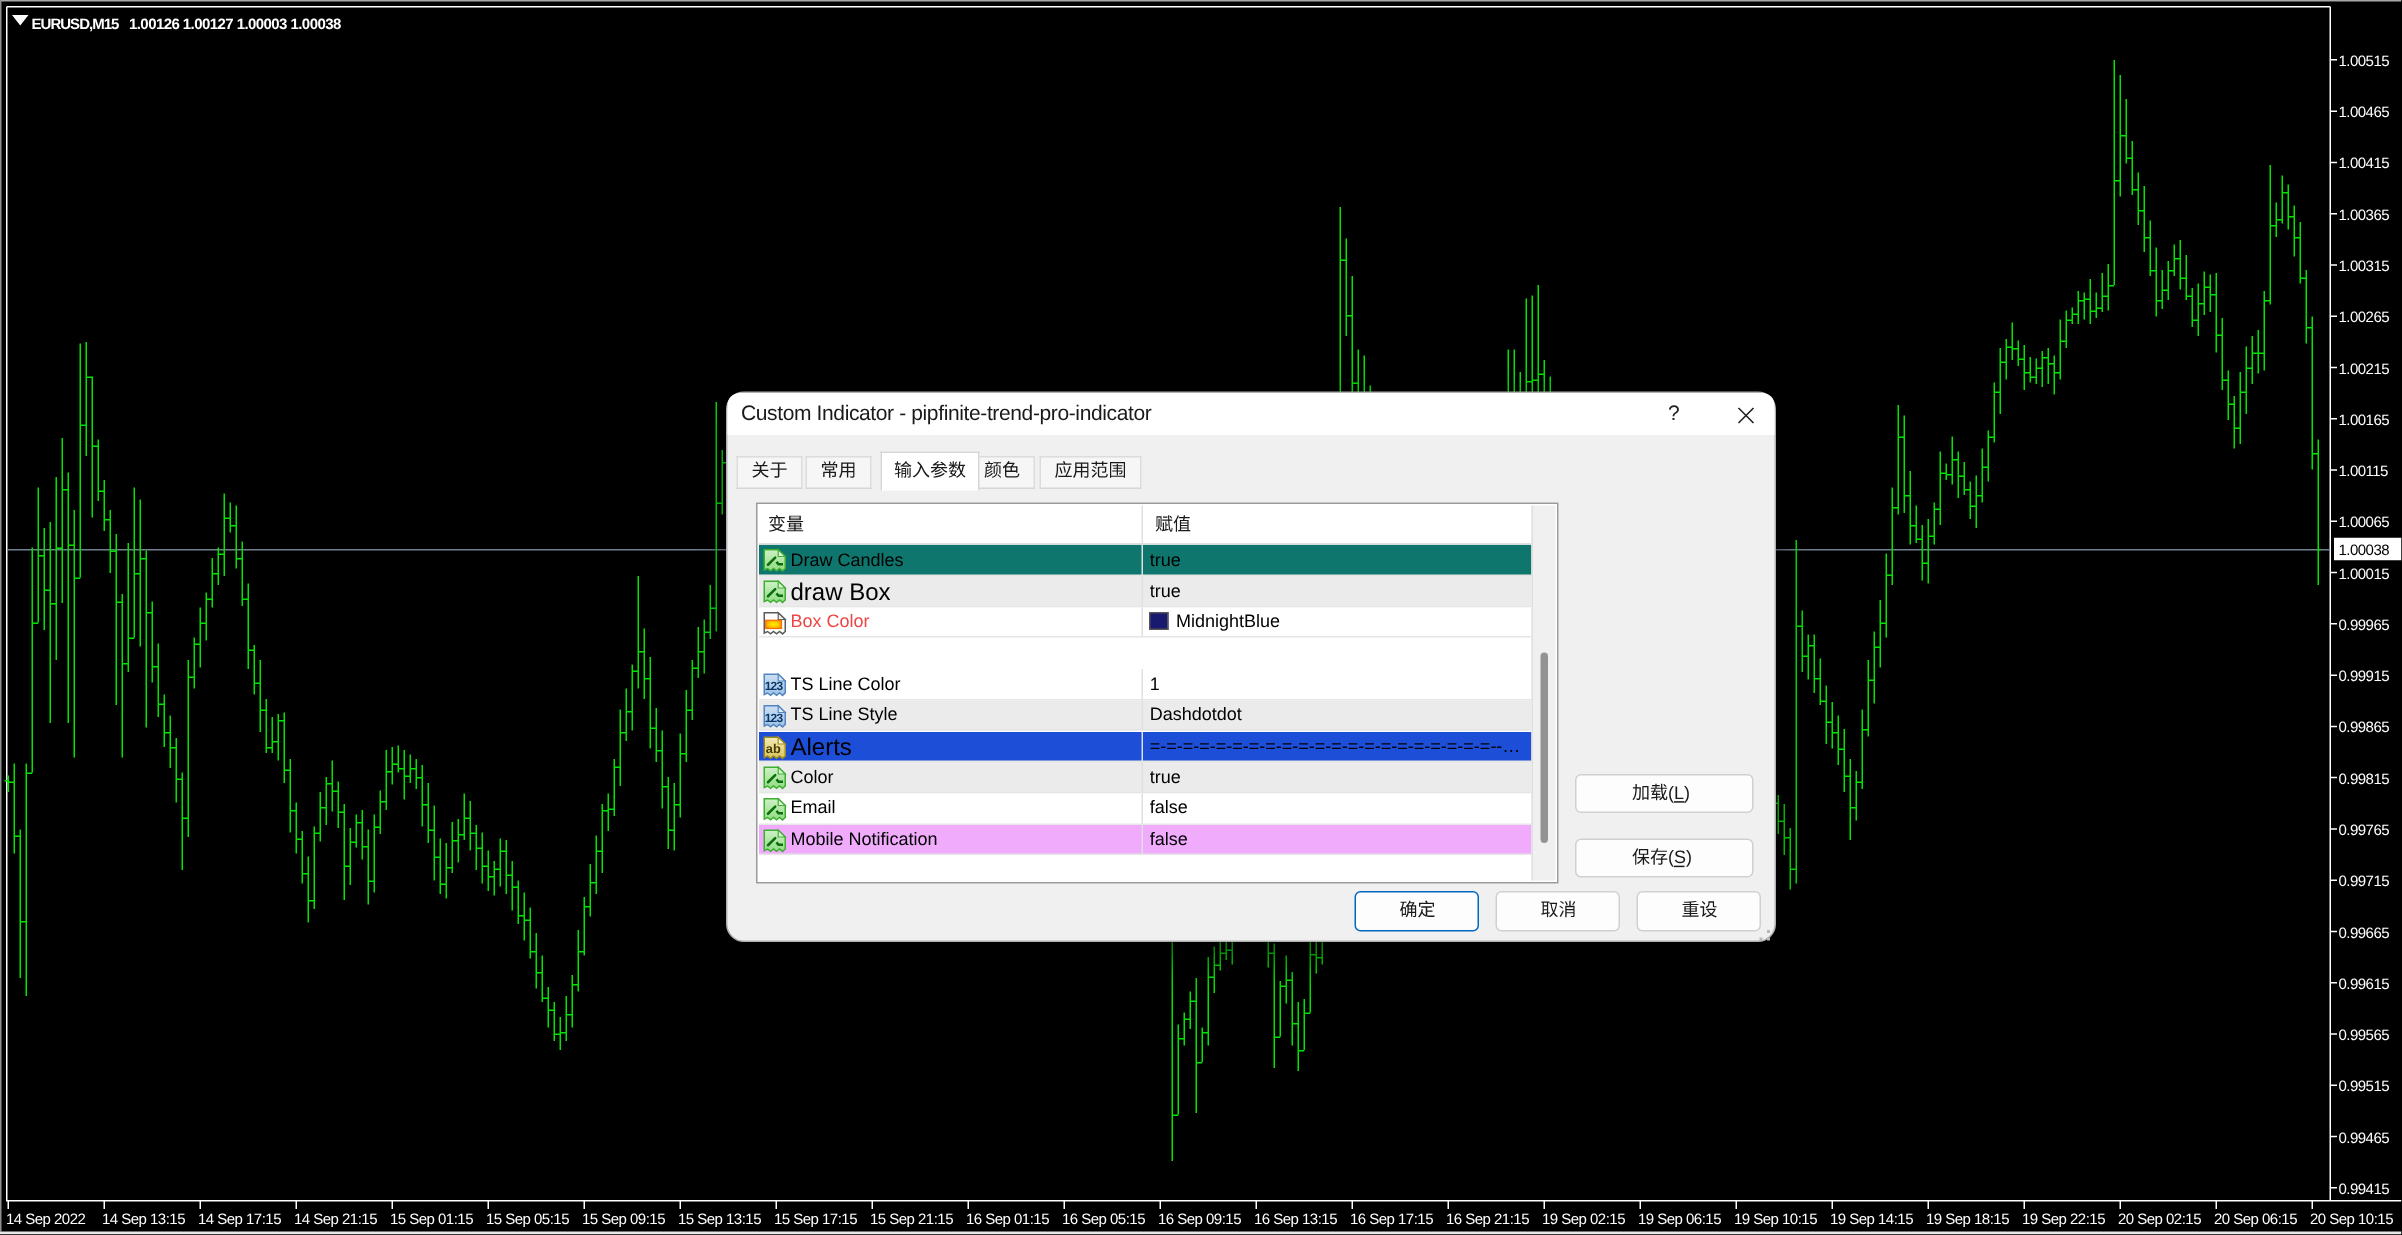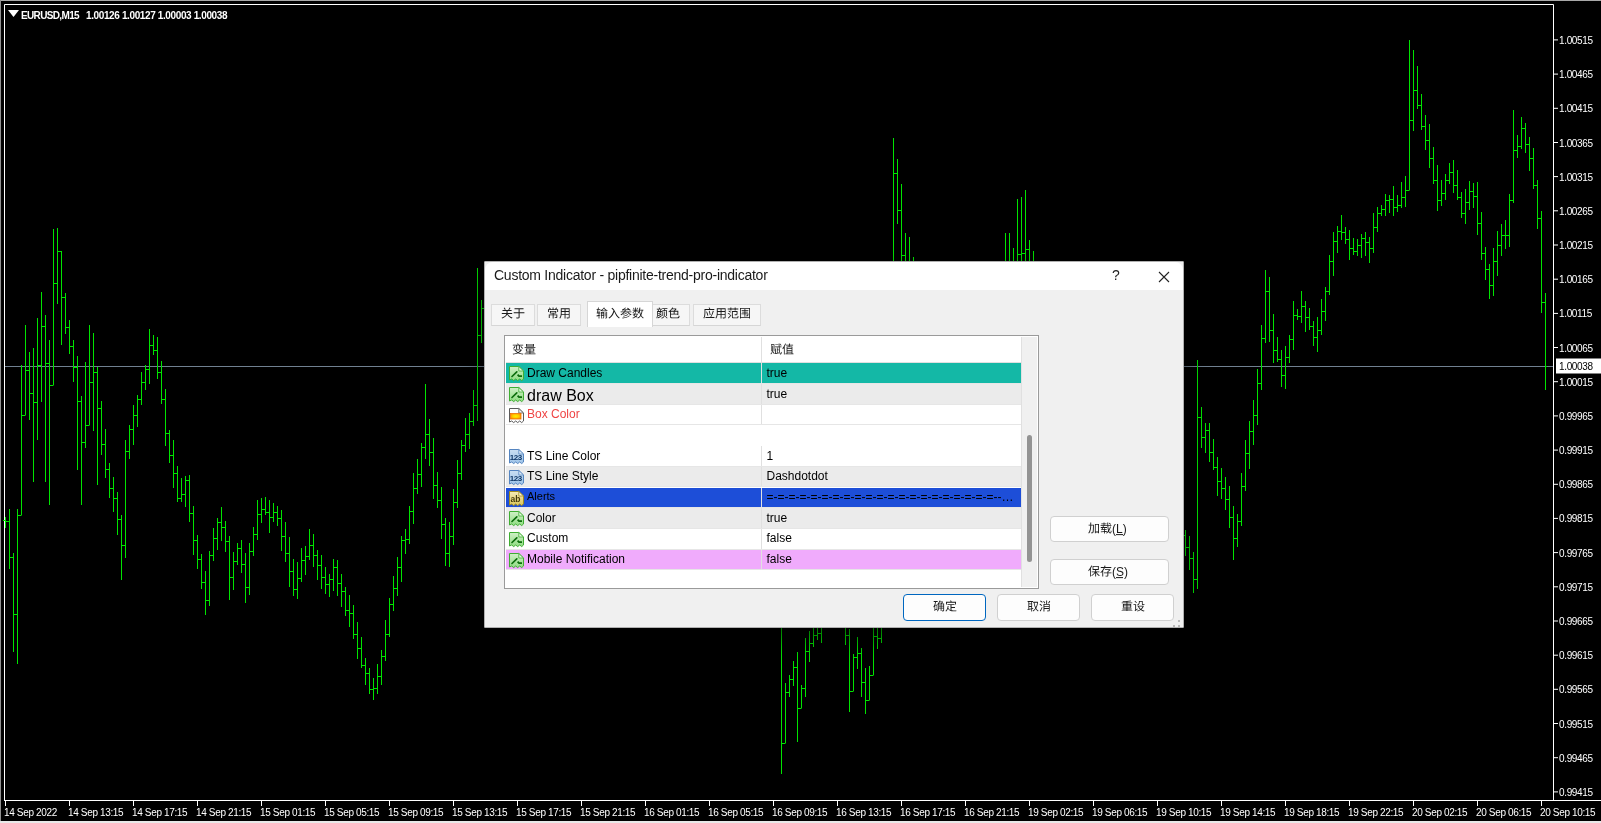--- a/index.html
+++ b/index.html
@@ -1,18 +1,18 @@
 <!DOCTYPE html>
 <html><head><meta charset="utf-8"><style>
 * {margin:0;padding:0;box-sizing:border-box}
 html,body {width:1601px;height:823px;overflow:hidden;background:#000}
 body {font-family:"Liberation Sans", sans-serif;position:relative}
 .ax {font-family:"Liberation Sans", sans-serif;font-size:10px;letter-spacing:-0.35px;fill:#fff}
 .hdr {font-family:"Liberation Sans", sans-serif;font-size:10px;font-weight:bold;fill:#fff}
-#dlg {position:absolute;left:484px;top:261px;width:700px;height:367px;background:#f0f0f0;border:1px solid #b0b0b0;border-radius:1px;box-shadow:0 10px 24px rgba(0,0,0,0.6)}
+#dlg {position:absolute;left:484px;top:261px;width:700px;height:367px;background:#f0f0f0;border:1px solid #b0b0b0;border-radius:12px;box-shadow:0 10px 24px rgba(0,0,0,0.6)}
 #ttl {position:absolute;left:0;top:0;right:0;height:28px;background:#fff;border-radius:8px 8px 0 0}
 #tbl {position:absolute;left:19px;top:73px;width:535px;height:254px;background:#fff;border:1px solid #9a9a9a}
 .btn {position:absolute;background:#fdfdfd;border:1px solid #d0d0d0;border-radius:4px;display:flex;align-items:center;justify-content:center}
 </style></head><body>
 <svg width="1601" height="823" viewBox="0 0 1601 823" style="position:absolute;left:0;top:0">
 <rect width="1601" height="823" fill="#000"></rect>
 <rect x="0" y="0" width="1601" height="1" fill="#a8a8a8"></rect>
 <rect x="0" y="0" width="1" height="821" fill="#909090"></rect>
 <rect x="0" y="821" width="1601" height="2" fill="#e8e8e8"></rect>
 <path d="M4.5 4.5H1553.5M4.5 4.5V800M1553.5 4.5V800M4 800.5H1601" stroke="#fff" stroke-width="1" fill="none"></path>
@@ -147,21 +147,21 @@
       <svg width="24" height="15" viewBox="0 0 24 15" style="display:block">
         <path d="M8.4 4.5C8.4 8.8 8.2 10.2 5.2 10.9C5.3 11.1 5.5 11.4 5.6 11.5C8.8 10.7 9.1 9.0 9.1 4.5ZM4.8 5.1C4.1 5.6 2.9 6.2 1.9 6.5C2.1 6.7 2.3 6.9 2.5 7.1C3.5 6.7 4.8 6.1 5.5 5.4ZM5.2 8.3C4.5 9.3 3.0 10.1 1.6 10.6C1.8 10.7 2.0 11.0 2.1 11.2C3.7 10.7 5.1 9.8 6.0 8.7ZM8.9 9.6C9.7 10.2 10.6 11.0 11.0 11.5L11.5 11.0C11.1 10.4 10.1 9.7 9.4 9.1ZM6.4 3.3V8.9H7.2V3.9H10.2V8.9H11.0V3.3H8.7C8.9 2.9 9.0 2.4 9.2 1.9H11.4V1.2H6.2V1.9H8.4C8.3 2.4 8.1 2.9 8.0 3.3ZM2.7 0.7C2.9 1.0 3.0 1.4 3.2 1.7H0.8V2.4H6.0V1.7H4.0C3.9 1.3 3.7 0.8 3.5 0.5ZM5.0 6.6C4.3 7.4 3.0 8.1 1.8 8.5C1.9 7.9 1.9 7.2 1.9 6.7V4.9H5.9V4.1H4.7C4.9 3.7 5.2 3.2 5.4 2.7L4.7 2.5C4.5 3.0 4.2 3.7 3.9 4.1H2.3L3.0 3.9C2.9 3.5 2.6 2.9 2.3 2.5L1.6 2.7C1.9 3.2 2.1 3.7 2.2 4.1H1.1V6.7C1.1 8.0 1.0 9.8 0.4 11.1C0.6 11.2 0.9 11.4 1.1 11.5C1.5 10.7 1.7 9.6 1.8 8.5C2.0 8.7 2.2 9.0 2.3 9.1C3.6 8.7 4.9 7.9 5.7 7.0Z M17.7 4.7V6.7H14.9V4.7ZM18.6 4.7H21.4V6.7H18.6ZM19.2 2.3C18.8 2.8 18.4 3.4 17.9 3.8H14.7C15.2 3.3 15.6 2.9 16.0 2.3ZM16.2 0.4C15.4 2.1 13.9 3.5 12.5 4.4C12.6 4.6 12.9 5.1 13.0 5.3C13.3 5.0 13.7 4.8 14.0 4.5V9.6C14.0 11.0 14.6 11.3 16.5 11.3C17.0 11.3 20.7 11.3 21.2 11.3C23.0 11.3 23.3 10.8 23.6 8.9C23.3 8.9 22.9 8.7 22.7 8.6C22.5 10.2 22.4 10.5 21.2 10.5C20.4 10.5 17.1 10.5 16.5 10.5C15.2 10.5 14.9 10.3 14.9 9.6V7.6H21.4V8.1H22.3V3.8H19.0C19.6 3.2 20.1 2.5 20.5 1.9L20.0 1.5L19.8 1.5H16.6C16.8 1.3 16.9 1.0 17.1 0.7Z" fill="#1a1a1a"></path>
       </svg>
     </div>
     <div style="position:absolute;left:208px;top:41.5px;width:68px;height:22.5px;background:#f6f6f6;border:1px solid #dcdcdc;border-bottom:1px solid #d6d6d6;display:flex;align-items:center;justify-content:center">
       <svg width="48" height="15" viewBox="0 0 48 15" style="display:block">
         <path d="M3.2 4.7C3.7 6.0 4.2 7.7 4.5 8.8L5.3 8.5C5.1 7.3 4.5 5.7 3.9 4.4ZM5.8 4.0C6.2 5.3 6.6 7.0 6.8 8.1L7.6 7.9C7.5 6.8 7.0 5.1 6.6 3.8ZM5.6 0.6C5.8 1.0 6.1 1.6 6.3 2.0H1.5V5.3C1.5 7.0 1.4 9.4 0.4 11.1C0.6 11.2 1.1 11.4 1.2 11.6C2.2 9.8 2.4 7.1 2.4 5.3V2.9H11.3V2.0H7.3C7.1 1.6 6.8 0.9 6.5 0.4ZM2.5 10.1V11.0H11.5V10.1H8.2C9.3 8.2 10.2 6.0 10.8 4.1L9.8 3.7C9.4 5.8 8.4 8.2 7.3 10.1Z M13.8 1.3V5.7C13.8 7.4 13.7 9.5 12.4 11.0C12.6 11.1 12.9 11.4 13.1 11.6C14.0 10.6 14.4 9.2 14.6 7.8H17.6V11.4H18.5V7.8H21.8V10.3C21.8 10.5 21.7 10.6 21.4 10.6C21.2 10.6 20.4 10.6 19.5 10.6C19.7 10.8 19.8 11.2 19.9 11.4C21.0 11.5 21.7 11.4 22.1 11.3C22.5 11.2 22.6 10.9 22.6 10.3V1.3ZM14.7 2.2H17.6V4.1H14.7ZM21.8 2.2V4.1H18.5V2.2ZM14.7 5.0H17.6V7.0H14.7C14.7 6.5 14.7 6.1 14.7 5.7ZM21.8 5.0V7.0H18.5V5.0Z M24.9 10.7 25.5 11.5C26.4 10.6 27.5 9.4 28.3 8.4L27.8 7.7C26.9 8.8 25.7 10.0 24.9 10.7ZM25.4 4.2C26.1 4.6 27.1 5.2 27.6 5.6L28.1 4.9C27.6 4.6 26.6 4.0 25.9 3.6ZM24.7 6.5C25.4 6.9 26.4 7.4 26.9 7.7L27.4 7.0C26.9 6.7 25.9 6.2 25.2 5.9ZM28.9 4.1V9.8C28.9 11.0 29.4 11.3 30.8 11.3C31.1 11.3 33.4 11.3 33.8 11.3C35.1 11.3 35.4 10.8 35.5 9.2C35.3 9.1 34.9 9.0 34.7 8.8C34.6 10.2 34.5 10.5 33.7 10.5C33.2 10.5 31.2 10.5 30.8 10.5C30.0 10.5 29.8 10.3 29.8 9.8V4.9H33.6V7.1C33.6 7.3 33.5 7.3 33.3 7.3C33.1 7.3 32.3 7.3 31.5 7.3C31.6 7.5 31.8 7.9 31.8 8.2C32.8 8.2 33.5 8.1 33.9 8.0C34.3 7.9 34.5 7.6 34.5 7.1V4.1ZM31.7 0.5V1.5H28.3V0.5H27.4V1.5H24.7V2.4H27.4V3.5H28.3V2.4H31.7V3.5H32.6V2.4H35.3V1.5H32.6V0.5Z M38.7 3.1V3.8H41.5V4.8H39.2V5.5H41.5V6.6H38.5V7.3H41.5V9.8H42.3V7.3H44.6C44.5 8.0 44.4 8.3 44.3 8.4C44.2 8.5 44.1 8.5 44.0 8.5C43.8 8.5 43.4 8.5 43.0 8.5C43.1 8.7 43.2 9.0 43.2 9.2C43.6 9.2 44.1 9.2 44.3 9.2C44.6 9.2 44.8 9.1 44.9 8.9C45.2 8.7 45.3 8.1 45.4 6.9C45.4 6.8 45.4 6.6 45.4 6.6H42.3V5.5H44.9V4.8H42.3V3.8H45.3V3.1H42.3V2.1H41.5V3.1ZM37.0 1.0V11.5H37.8V10.9H46.2V11.5H47.0V1.0ZM37.8 10.2V1.8H46.2V10.2Z" fill="#1a1a1a"></path>
       </svg>
     </div>
 <div id="tbl">
-<div style="position:absolute;left:1px;right:17px;top:27.3px;height:20.7px;background:#14b8a6">
+<div style="position:absolute;left:1px;right:17px;top:27.3px;height:20.7px;background:#0f766e">
 <div style="position:absolute;left:0;top:0;bottom:0;width:256px;border-right:1px solid #e0e0e0"></div>
 <div style="position:absolute;left:0;right:0;bottom:0;height:1px;background:#e6e6e6"></div>
 <svg width="17" height="17" viewBox="0 0 17 17" style="position:absolute;left:2px;top:2px">
 <defs>
             <linearGradient id="gg2" x1="0" y1="0" x2="0" y2="1">
               <stop offset="0" stop-color="#cff0c6"></stop>
               <stop offset="1" stop-color="#8fdd82"></stop>
             </linearGradient>
           </defs>
 <path d="M1.5 1.5 H10.8 L15.5 6 V14 l-1.8 1.6-2 -1.6-2 1.6-2-1.6-2 1.6-2-1.6L1.5 15z" fill="url(#gg2)" stroke="#3fae32" stroke-width="1"></path>
@@ -203,20 +203,24 @@
               <stop offset="0" stop-color="#ffee00"></stop>
               <stop offset="0.45" stop-color="#ffd000"></stop>
               <stop offset="1" stop-color="#ff8800"></stop>
             </radialGradient>
           </defs>
 <path d="M1.5 1.5 H10.8 L15.5 6 V14 l-1.8 1.6-2 -1.6-2 1.6-2-1.6-2 1.6-2-1.6L1.5 15z" fill="#fdfdfd" stroke="#5a5a5a" stroke-width="1"></path>
 <path d="M10.8 1.5 L10.8 6 H15.5 z" fill="#f2f2f2" stroke="#5a5a5a" stroke-width="0.8"></path>
 <rect x="2.5" y="6.5" width="10.5" height="5.5" fill="url(#oc2)" stroke="#f07000" stroke-width="0.8"></rect>
         </svg>
 <span style="position:absolute;left:21px;top:2.5px;font-size:12px;color:#ef4444;white-space:nowrap">Box Color</span>
+<div style="position:absolute;left:257px;top:0;bottom:0;right:0;overflow:hidden">
+          <span style="position:absolute;left:3px;top:3px;width:13px;height:12px;background:#191970;border:1px solid #555"></span>
+          <span style="position:absolute;left:21px;top:2.5px;font-size:12px;color:#000;white-space:nowrap">MidnightBlue</span>
+        </div>
 </div>
       <div style="position:absolute;left:1px;right:17px;top:110.1px;height:20.7px;background:#fff">
 <div style="position:absolute;left:0;top:0;bottom:0;width:256px;border-right:1px solid #e0e0e0"></div>
 <div style="position:absolute;left:0;right:0;bottom:0;height:1px;background:#e6e6e6"></div>
 <svg width="17" height="17" viewBox="0 0 17 17" style="position:absolute;left:2px;top:2px">
 <defs>
             <linearGradient id="bg2" x1="0" y1="0" x2="0" y2="1">
               <stop offset="0" stop-color="#cadff2"></stop>
               <stop offset="1" stop-color="#9dc3e8"></stop>
             </linearGradient>
@@ -256,21 +260,21 @@
 <defs>
             <linearGradient id="yg2" x1="0" y1="0" x2="0" y2="1">
               <stop offset="0" stop-color="#f5ecb8"></stop>
               <stop offset="1" stop-color="#d9c45a"></stop>
             </linearGradient>
           </defs>
 <path d="M1.5 1.5 H10.8 L15.5 6 V14 l-1.8 1.6-2 -1.6-2 1.6-2-1.6-2 1.6-2-1.6L1.5 15z" fill="url(#yg2)" stroke="#a08c1e" stroke-width="1"></path>
 <path d="M10.8 1.5 L10.8 6 H15.5 z" fill="#faf5d5" stroke="#a08c1e" stroke-width="0.8"></path>
 <text x="7.5" y="12" text-anchor="middle" font-family="Liberation Sans, sans-serif" font-weight="bold" font-size="8.5px" fill="#453a08">ab</text>
         </svg>
-<span style="position:absolute;left:21px;top:2.5px;font-size:11px;color:#000;white-space:nowrap">Alerts</span>
+<span style="position:absolute;left:21px;top:2.5px;font-size:16px;color:#000;white-space:nowrap">Alerts</span>
 <div style="position:absolute;left:257px;top:0;bottom:0;right:0;overflow:hidden">
           <span style="position:absolute;left:3.5px;top:2.5px;font-size:12px;color:#000;white-space:nowrap">=-=-=-=-=-=-=-=-=-=-=-=-=-=-=-=-=-=-=-=-=--…</span>
         </div>
 </div>
       <div style="position:absolute;left:1px;right:17px;top:172.2px;height:20.7px;background:#ebebeb">
 <div style="position:absolute;left:0;top:0;bottom:0;width:256px;border-right:1px solid #e0e0e0"></div>
 <div style="position:absolute;left:0;right:0;bottom:0;height:1px;background:#e6e6e6"></div>
 <svg width="17" height="17" viewBox="0 0 17 17" style="position:absolute;left:2px;top:2px">
 <defs>
             <linearGradient id="gg2" x1="0" y1="0" x2="0" y2="1">
@@ -296,21 +300,21 @@
             <linearGradient id="gg2" x1="0" y1="0" x2="0" y2="1">
               <stop offset="0" stop-color="#cff0c6"></stop>
               <stop offset="1" stop-color="#8fdd82"></stop>
             </linearGradient>
           </defs>
 <path d="M1.5 1.5 H10.8 L15.5 6 V14 l-1.8 1.6-2 -1.6-2 1.6-2-1.6-2 1.6-2-1.6L1.5 15z" fill="url(#gg2)" stroke="#3fae32" stroke-width="1"></path>
 <path d="M10.8 1.5 L10.8 6 H15.5 z" fill="#e4f8df" stroke="#3fae32" stroke-width="0.8"></path>
 <path d="M4 11.5 L8.8 6.8" stroke="#0d6e0d" stroke-width="1.7" fill="none" stroke-linecap="round"></path>
 <path d="M9.6 9.6 l1.4 1.5 h3" stroke="#0d6e0d" stroke-width="1.7" fill="none"></path>
         </svg>
-<span style="position:absolute;left:21px;top:2.5px;font-size:12px;color:#000;white-space:nowrap">Custom</span>
+<span style="position:absolute;left:21px;top:2.5px;font-size:12px;color:#000;white-space:nowrap">Email</span>
 <div style="position:absolute;left:257px;top:0;bottom:0;right:0;overflow:hidden">
           <span style="position:absolute;left:3.5px;top:2.5px;font-size:12px;color:#000;white-space:nowrap">false</span>
         </div>
 </div>
       <div style="position:absolute;left:1px;right:17px;top:213.6px;height:20.7px;background:#f0abfc">
 <div style="position:absolute;left:0;top:0;bottom:0;width:256px;border-right:1px solid #e0e0e0"></div>
 <div style="position:absolute;left:0;right:0;bottom:0;height:1px;background:#e6e6e6"></div>
 <svg width="17" height="17" viewBox="0 0 17 17" style="position:absolute;left:2px;top:2px">
 <defs>
             <linearGradient id="gg2" x1="0" y1="0" x2="0" y2="1">

